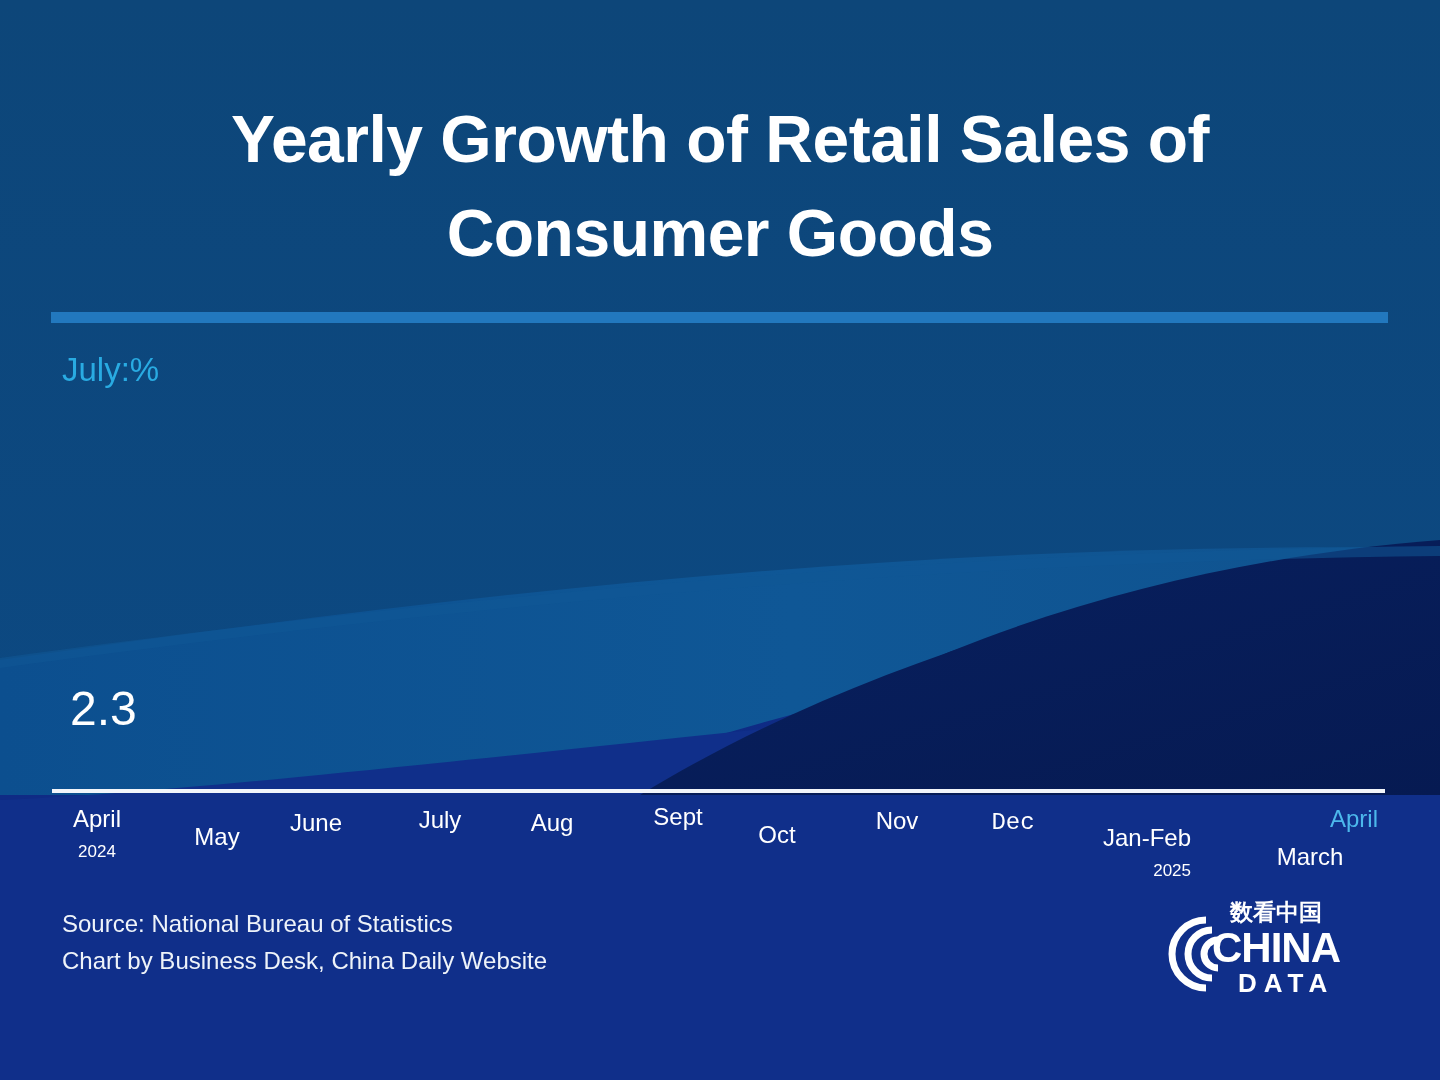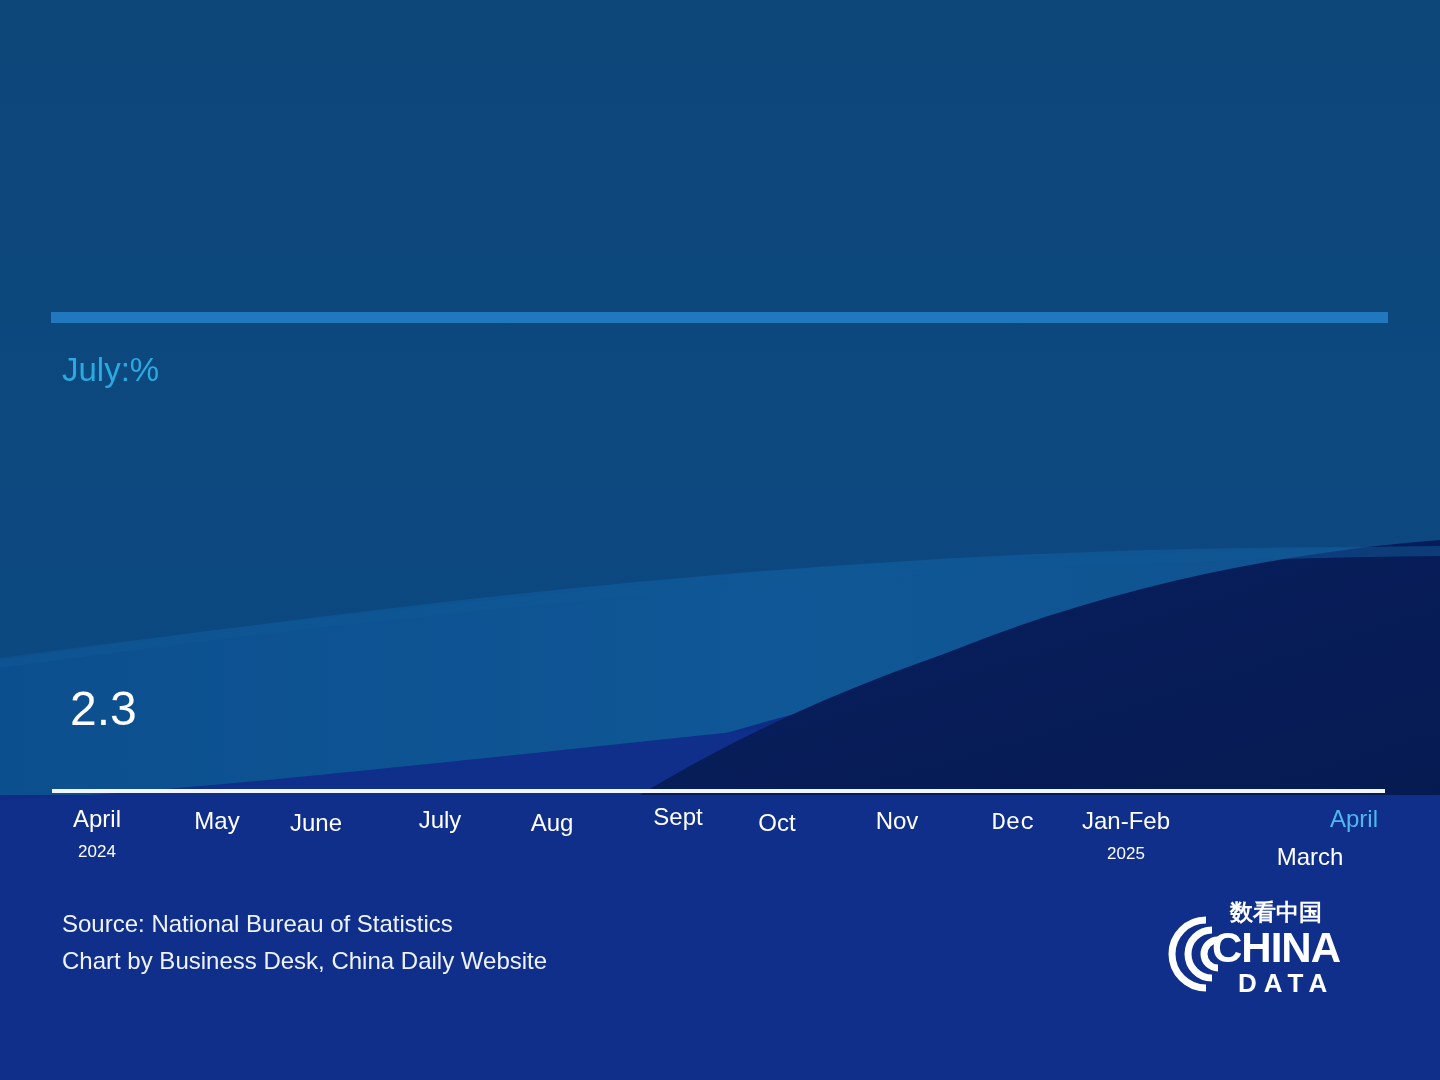--- a/index.html
+++ b/index.html
@@ -144,59 +144,63 @@
 
     <rect x="0" y="795" width="1440" height="285" fill="#0f2b85"></rect>
 
     <path d="M0,1080 L0,800 C240,790 620,740 1440,660 L1440,1080 Z" fill="#102f8a"></path>
 
     <path d="M1440,548 C1160,572 860,660 640,795 L1440,795 Z" fill="url(#gradDark)"></path>
 
     <path d="M0,658 C380,606 880,552 1440,546 L1440,556 C880,562 380,616 0,668 Z" fill="#115795" opacity="0.55"></path>
   </svg>
 
+  <div id="title-block">
+    <span class="line">Yearly Growth of Retail Sales of</span>
+    <span class="line">Consumer Goods</span>
+  </div>
 
   <div id="divider"></div>
 
   <div id="unit-label">July:%</div>
 
   <div id="data-label-0">2.3</div>
 
   <div id="axis-line"></div>
 
   <div id="axis-labels">
     <div class="tick" style="left:57px; top:2px;">
       <span>April</span>
       <span class="sub">2024</span>
     </div>
-    <div class="tick" style="left:177px; top:4px;text-align:center;">
+    <div class="tick" style="left:177px; top:20px;text-align:center;">
       <span>May</span>
     </div>
     <div class="tick" style="left:276px; top:6px;">
       <span>June</span>
     </div>
     <div class="tick" style="left:400px; top:3px;">
       <span>July</span>
     </div>
     <div class="tick" style="left:512px; top:6px;">
       <span>Aug</span>
     </div>
     <div class="tick" style="left:638px; top:0;">
       <span>Sept</span>
     </div>
-    <div class="tick" style="left:737px; top:6px;">
+    <div class="tick" style="left:737px; top:18px;">
       <span>Oct</span>
     </div>
     <div class="tick" style="left:857px; top:4px;">
       <span>Nov</span>
     </div>
     <div class="tick" style="left:973px; top:6px;font-family:Liberation Mono, monospace;">
       <span>Dec</span>
     </div>
-    <div class="tick" style="left:1086px; top:4px;">
+    <div class="tick" style="left:1086px; top:21px;text-align:right;">
       <span>Jan-Feb</span>
       <span class="sub">2025</span>
     </div>
     <div class="tick" style="left:1270px; top:2px;margin-top:38px;">
       <span>March</span>
     </div>
     <div class="tick highlight" style="left:1314px; top:2px;">
       <span>April</span>
     </div>
   </div>

